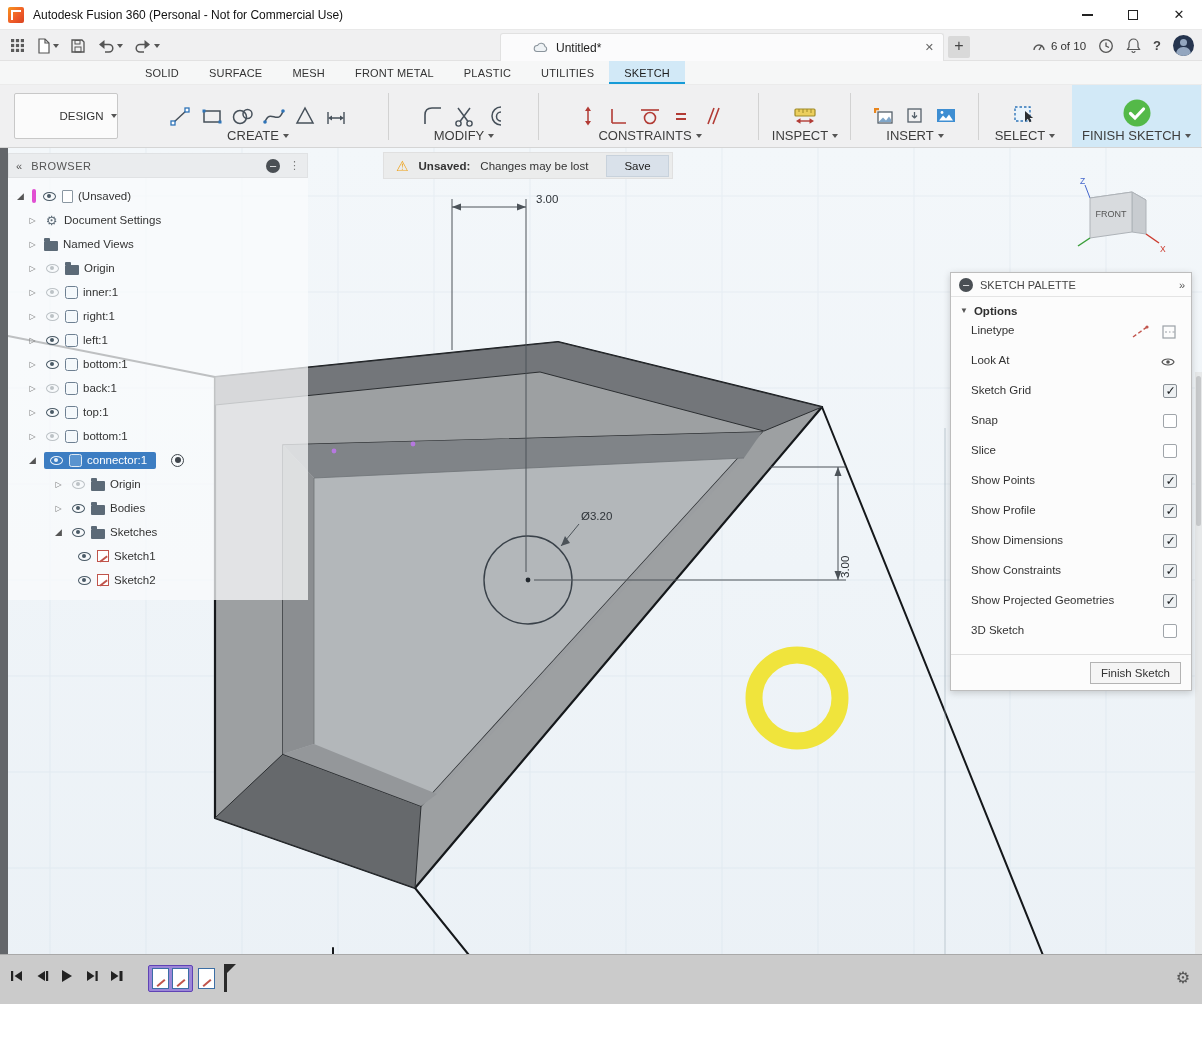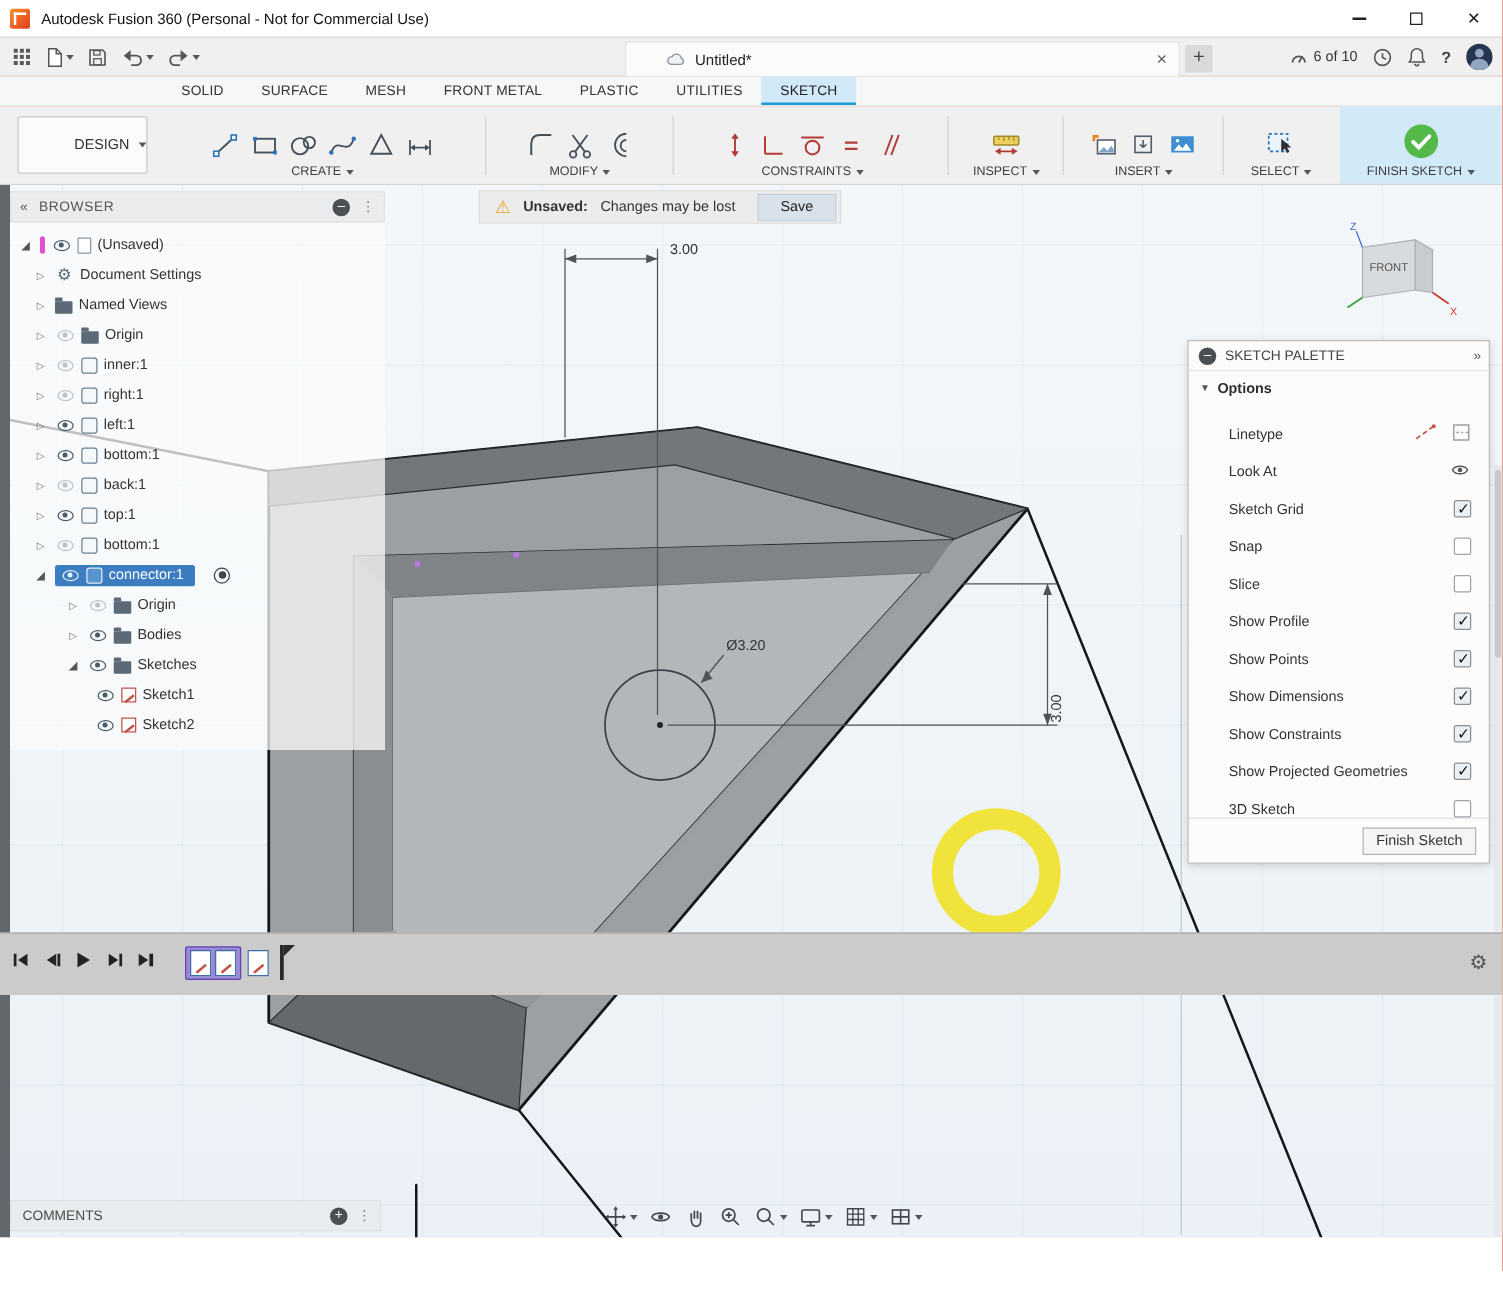--- a/index.html
+++ b/index.html
@@ -1,18 +1,18 @@
 <!DOCTYPE html>
 <html><head>
 <meta charset="utf-8">
 <style>
 *{margin:0;padding:0;box-sizing:border-box;}
 html,body{width:1202px;height:1040px;}
 body{font-family:"Liberation Sans","DejaVu Sans",sans-serif;font-size:12px;color:#222;overflow:hidden;background:#fff;}
-.app{position:relative;width:1202px;height:796px;background:#c2410c;}
+.app{position:relative;width:1202px;height:1004px;background:#5eead4;}
 svg{display:block;}
 
 
 .titlebar{position:absolute;top:0;left:0;width:100%;height:30px;background:#fff;border-bottom:1px solid #e9e9e9;display:flex;align-items:center;}
 .logo{width:16px;height:16px;margin-left:8px;border-radius:2px;background:linear-gradient(135deg,#f7941e 0%,#ef5a28 60%,#d8431f 100%);position:relative;flex:none;}
 .logo::after{content:"";position:absolute;inset:3px;border-left:2px solid #fff;border-top:2px solid #fff;}
 .title-text{margin-left:9px;font-size:12px;color:#111;}
 .winbtns{margin-left:auto;display:flex;height:100%;}
 .winbtn{width:46px;display:flex;align-items:center;justify-content:center;color:#222;}
 .minbar{width:11px;height:2px;background:#222;}
@@ -37,21 +37,21 @@
 
 .rtabs{position:absolute;top:61px;left:0;width:100%;height:24px;background:#f6f7f7;display:flex;align-items:stretch;padding-left:130px;border-bottom:1px solid #ebebeb;}
 .rtab{padding:0 15px;display:flex;align-items:center;font-size:11px;color:#333;letter-spacing:.2px;}
 .rtab.active{background:#d2e9f7;box-shadow:inset 0 -2px 0 #169bd7;color:#1d1d1d;}
 
 
 .ribbon{position:absolute;top:85px;left:0;width:100%;height:63px;background:#f0f0f1;border-bottom:1px solid #d5d5d5;}
 .design-btn{position:absolute;left:14px;top:8px;width:104px;height:46px;background:#fbfbfb;border:1px solid #c8c8c8;border-radius:2px;display:flex;align-items:center;justify-content:center;gap:7px;font-size:11.5px;color:#333;padding-left:44px;}
 .rgroup{position:absolute;top:2px;height:60px;}
 .ricons{display:flex;justify-content:center;align-items:flex-end;gap:5px;height:42px;}
-.rlabel{position:absolute;left:0;right:0;bottom:4px;display:flex;justify-content:center;align-items:center;gap:4px;font-size:10px;color:#3d3d3d;}
+.rlabel{position:absolute;left:0;right:0;bottom:4px;display:flex;justify-content:center;align-items:center;gap:4px;font-size:13px;color:#3d3d3d;}
 .rdiv{position:absolute;top:8px;width:1px;height:47px;background:#d2d2d2;}
 .finish-block{position:absolute;left:1072px;top:0;width:129px;height:62px;background:#d2e9f7;}
 .finish-block .ricons{margin-top:2px;}
 .caret{width:0;height:0;border-left:3.5px solid transparent;border-right:3.5px solid transparent;border-top:4px solid #555;display:inline-block;}
 
 
 .canvas{position:absolute;top:148px;left:0;width:100%;height:842px;background:linear-gradient(180deg,#f3f7fa 0%,#ebf1f6 100%);overflow:hidden;}
 .left-strip{position:absolute;left:0;top:0;width:8px;height:100%;background:#63666a;}
 .scene{position:absolute;left:0;top:0;}
 .vscroll{position:absolute;right:0;top:224px;width:7px;height:618px;background:#e7e9ea;}
@@ -97,21 +97,21 @@
 
 .viewcube{position:absolute;right:34px;top:24px;width:92px;height:84px;}
 
 
 .palette{position:absolute;left:950px;top:124px;width:242px;background:#fcfcfc;border:1px solid #bdbdbd;box-shadow:0 2px 7px rgba(0,0,0,.18);font-size:11.5px;color:#333;}
 .phd{height:24px;display:flex;align-items:center;gap:7px;padding:0 8px;border-bottom:1px solid #e4e4e4;color:#444;}
 .phd .ttl{font-size:11px;}
 .pexp{margin-left:auto;color:#555;font-size:11px;letter-spacing:-2px;}
 .psec{height:27px;display:flex;align-items:center;gap:6px;padding:0 9px;font-weight:bold;color:#2f2f2f;}
 .psec .sc{font-size:8px;color:#555;}
-.prow{height:30px;display:flex;align-items:flex-end;padding:0 14px 0 32px;}
+.prow{height:30px;display:flex;align-items:flex-start;padding:0 14px 0 20px;}
 .prow .ctl{margin-left:auto;display:flex;align-items:center;gap:10px;}
 .cb{width:14px;height:14px;border:1px solid #a0a5aa;border-radius:2px;background:#fff;position:relative;flex:none;}
 .cb.checked{background:#edf0f2;border-color:#8a9096;}
 .cb.checked::after{content:"✓";position:absolute;left:1.5px;top:-2.5px;font-size:12.5px;color:#14181c;}
 .pfoot{border-top:1px solid #e0e0e0;height:36px;display:flex;align-items:center;justify-content:flex-end;padding:0 10px;}
 .finishbtn{border:1px solid #b3b3b3;background:#f5f5f5;padding:4px 10px;font-size:11.5px;color:#333;}
 
 
 .comments{position:absolute;left:8px;bottom:5px;width:297px;height:25px;background:rgba(233,235,237,.95);border:1px solid #e0e2e4;display:flex;align-items:center;gap:8px;padding:0 7px 0 9px;font-size:11px;color:#4a4a4a;}
 .navbar{position:absolute;left:483px;bottom:7px;display:flex;align-items:center;gap:9px;}
@@ -719,27 +719,27 @@
             <span class="cb"></span>
           </span>
       </div>
       <div class="prow">
         <span class="plabel">Slice</span>
         <span class="ctl">
             <span class="cb"></span>
           </span>
       </div>
       <div class="prow">
+        <span class="plabel">Show Points</span>
+        <span class="ctl">
+            <span class="cb checked"></span>
+          </span>
+      </div>
+      <div class="prow">
         <span class="plabel">Show Profile</span>
-        <span class="ctl">
-            <span class="cb checked"></span>
-          </span>
-      </div>
-      <div class="prow">
-        <span class="plabel">Show Points</span>
         <span class="ctl">
             <span class="cb checked"></span>
           </span>
       </div>
       <div class="prow">
         <span class="plabel">Show Dimensions</span>
         <span class="ctl">
             <span class="cb checked"></span>
           </span>
       </div>

